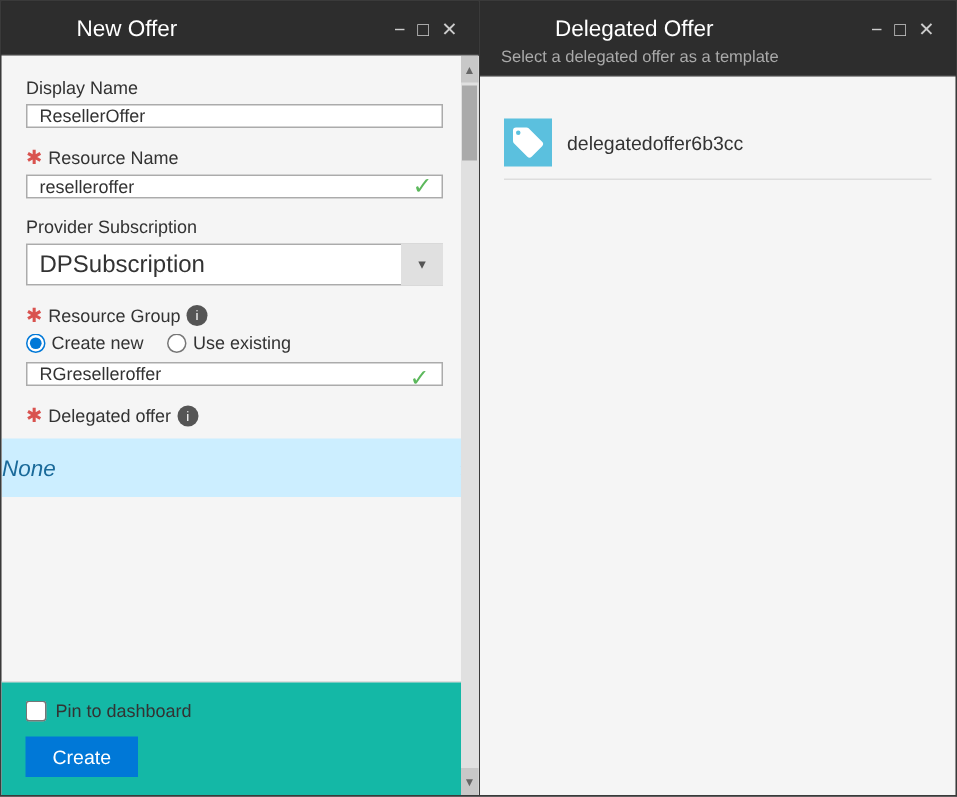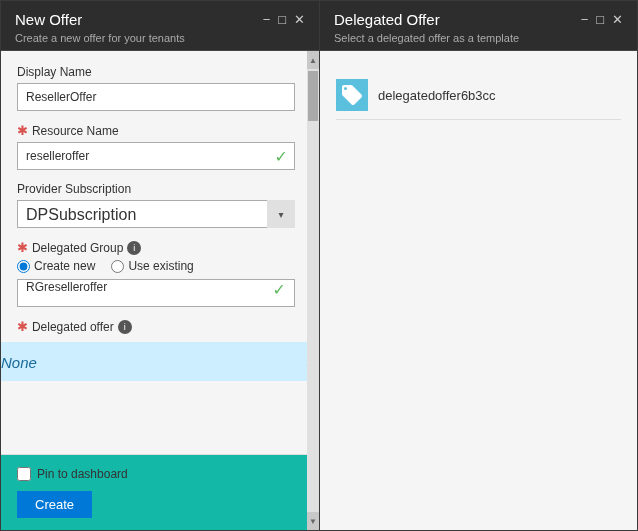--- a/index.html
+++ b/index.html
@@ -48,20 +48,21 @@
     .title-bar-controls {
       display: flex;
       align-items: center;
       justify-content: space-between;
       margin-bottom: 2px;
     }
     .title-text {
       color: #ffffff;
       font-size: 15px;
       font-weight: 400;
+      margin-left: 36px;
     }
     .subtitle-text {
       color: #aaaaaa;
       font-size: 11px;
       margin-top: 2px;
     }
     .window-buttons {
       display: flex;
       gap: 8px;
       align-items: center;
@@ -130,21 +131,21 @@
       border-radius: 50%;
       display: inline-flex;
       align-items: center;
       justify-content: center;
       color: white;
       font-size: 9px;
       cursor: pointer;
     }
     .form-input {
       width: 100%;
-      height: 28px;
+      height: 16px;
       border: 1px solid #ababab;
       background: white;
       padding: 0 8px;
       font-size: 12px;
       outline: none;
       color: #333;
       display: flex;
       align-items: center;
       position: relative;
     }
@@ -294,21 +295,20 @@
   <div class="left-panel">
     <div class="title-bar">
       <div class="title-bar-controls">
         <span class="title-text">New Offer</span>
         <div class="window-buttons">
           <span class="win-btn">−</span>
           <span class="win-btn">□</span>
           <span class="win-btn">✕</span>
         </div>
       </div>
-      <span class="subtitle-text">Create a new offer for your tenants</span>
     </div>
 
     <div class="content-area">
       <div class="scrollable-content" style="padding-right: 24px;">
 
         <div class="form-group">
           <div class="form-label">Display Name</div>
           <div class="form-input">
             <input type="text" style="border: none; outline: none; width: 100%; font-size: 12px; color: rgb(51, 51, 51);" value="ResellerOffer">
           </div>
@@ -331,21 +331,21 @@
             <select>
               <option>DPSubscription</option>
             </select>
             <div class="select-arrow">▾</div>
           </div>
         </div>
 
         <div class="form-group">
           <div class="form-label">
             <span class="required-star" style="color:#d9534f;">✱</span>
-            <span>Delegated Group</span>
+            <span>Resource Group</span>
             <span class="info-icon">i</span>
           </div>
           <div class="radio-group">
             <label class="radio-item">
               <input type="radio" name="rg" checked="" style="">
               <span>Create new</span>
             </label>
             <label class="radio-item">
               <input type="radio" name="rg" style="">
               <span>Use existing</span>

